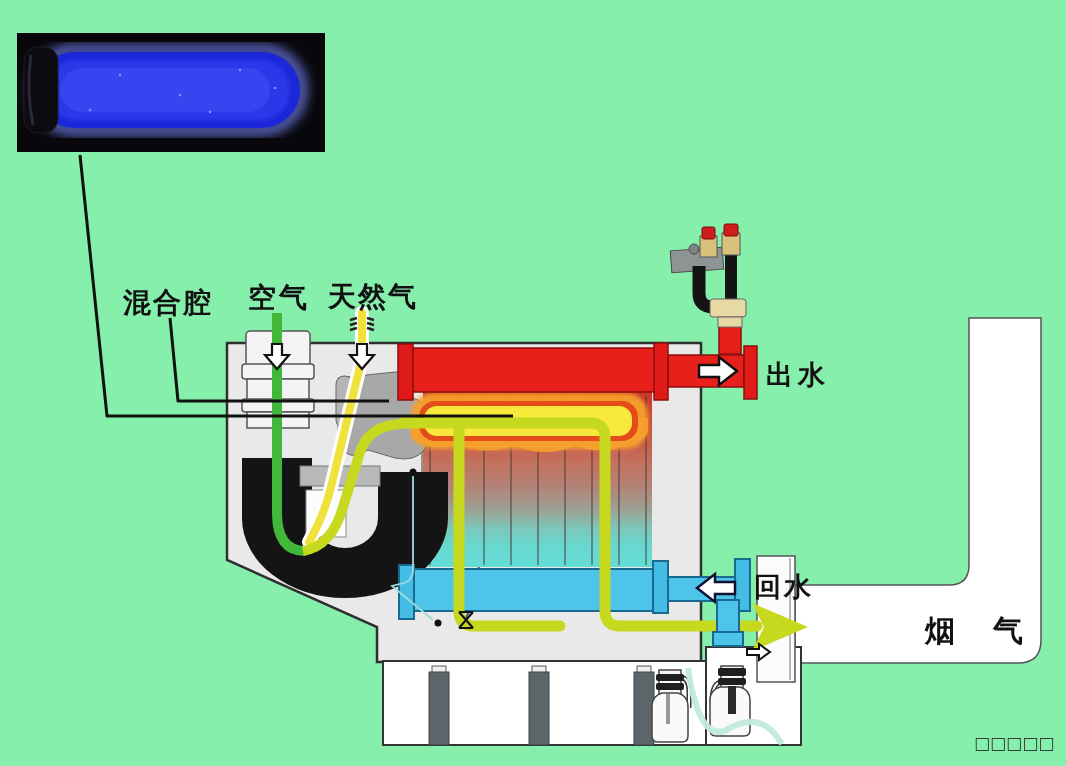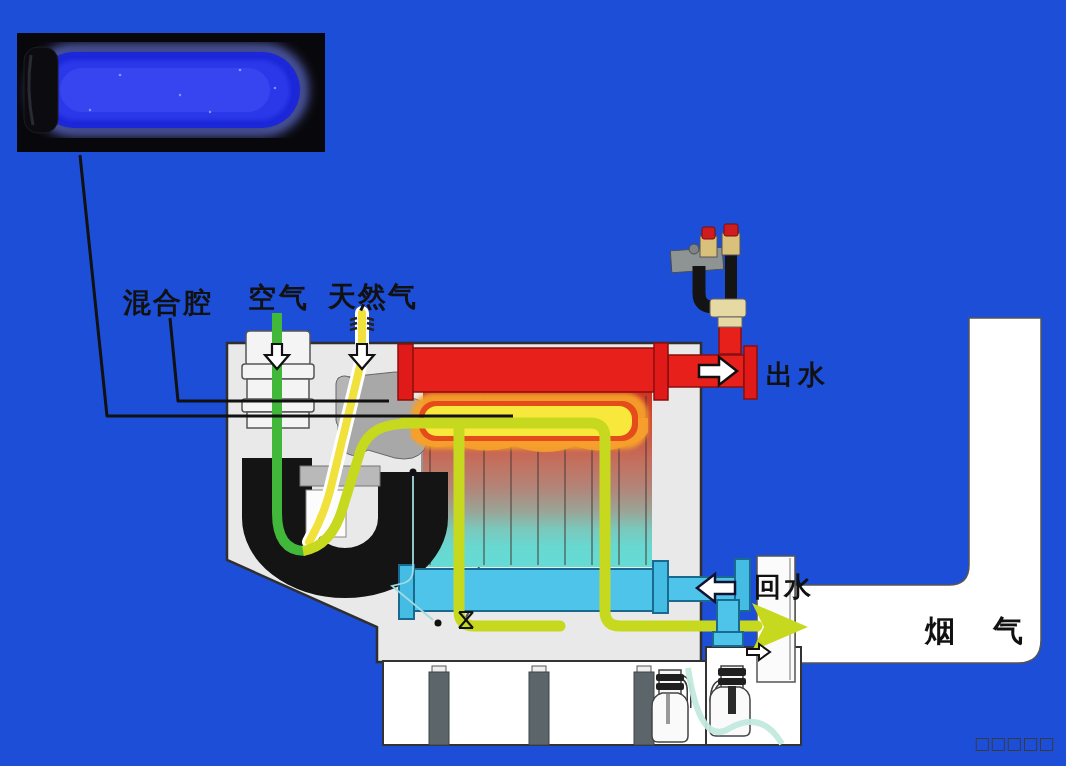--- a/index.html
+++ b/index.html
@@ -1,16 +1,16 @@
 <!DOCTYPE html>
 <html><head>
 <meta charset="utf-8">
 <style>
   html,body{margin:0;padding:0;background:#ffffff;}
-  .stage{position:relative;width:1066px;height:766px;background:#1d4ed8;overflow:hidden;
+  .stage{position:relative;width:1066px;height:766px;background:#86efac;overflow:hidden;
          font-family:"Liberation Sans","DejaVu Sans",sans-serif;}
   svg{display:block}
   .cjk-label{font-family:"Liberation Sans","DejaVu Sans",sans-serif;font-weight:bold;fill:#111;}
   .watermark{font-family:"DejaVu Sans","Liberation Sans",sans-serif;fill:#3a3a3a;}
 </style>
 </head>
 <body>
 
 <div class="stage">
 <svg width="1066" height="766" viewBox="0 0 1066 766">

